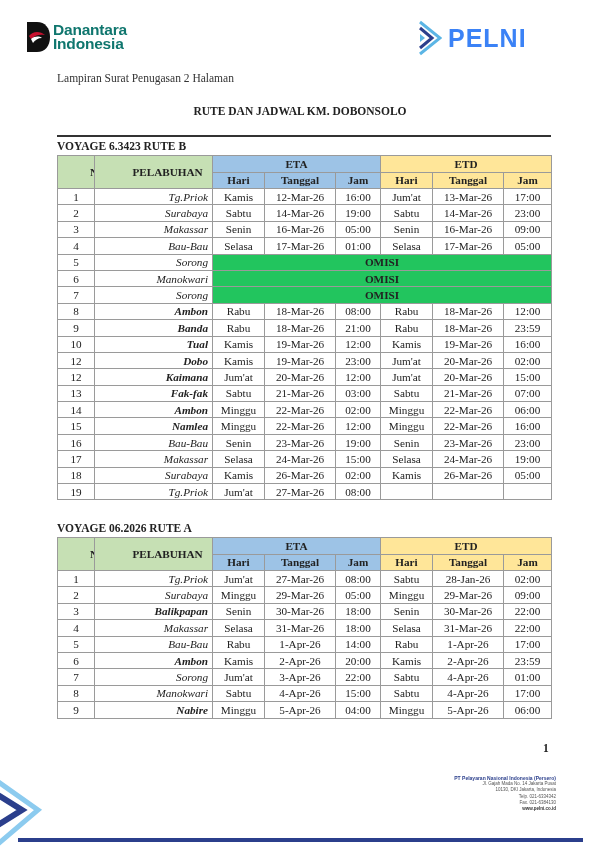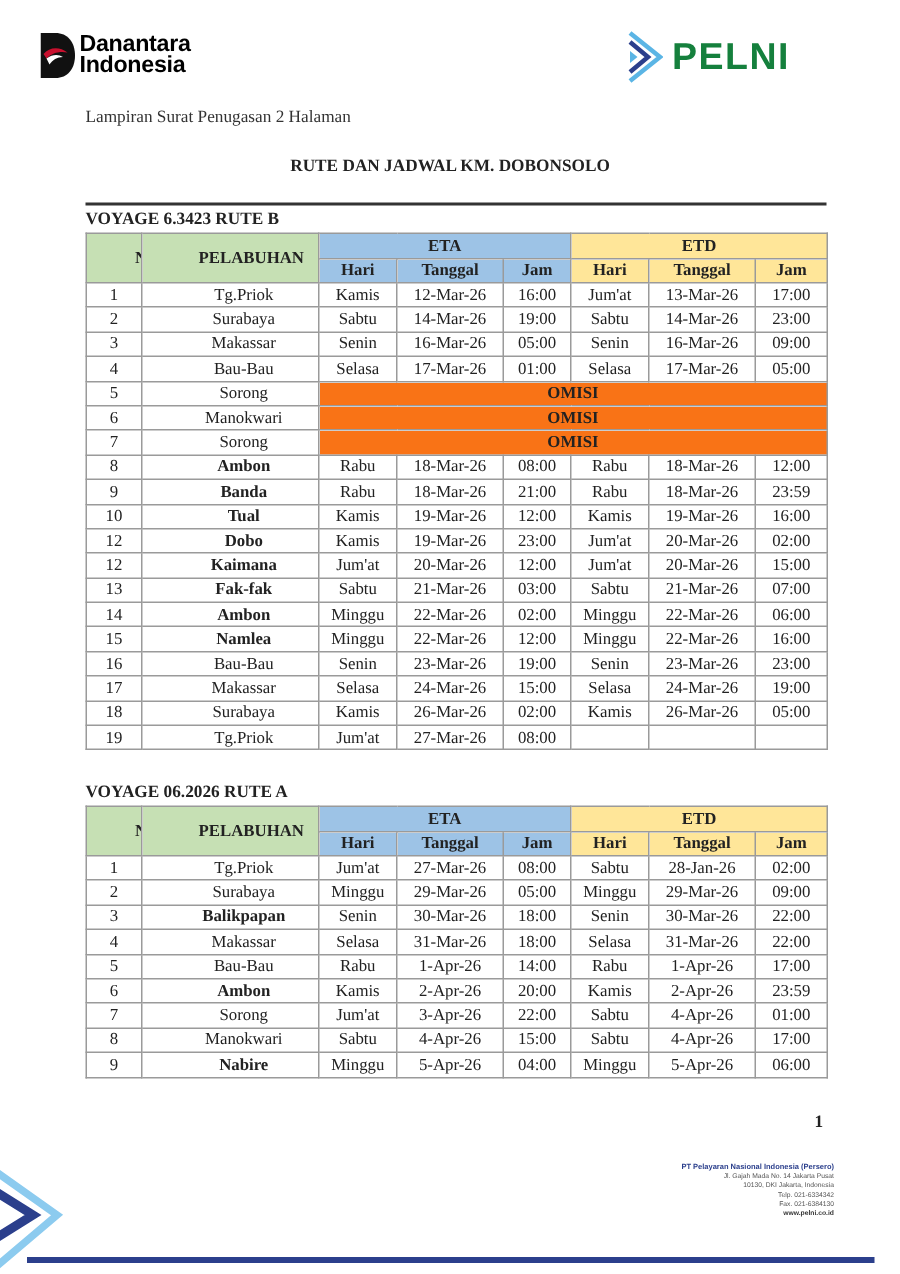--- a/index.html
+++ b/index.html
@@ -1,40 +1,40 @@
 <!DOCTYPE html>
 <html><head>
 <meta charset="utf-8">
 <style>
   * { box-sizing: border-box; margin: 0; padding: 0; }
   html, body { width: 600px; height: 849px; background: #ffffff; overflow: hidden; }
   body { position: relative; font-family: "Liberation Serif", serif; color: #222; }
 
   .logo-danantara { position: absolute; left: 27px; top: 22px; display: flex; align-items: center; gap: 3px; }
   .logo-danantara .mark { width: 23px; height: 30px; position: relative; }
-  .logo-danantara .words { font-family: "Liberation Sans", sans-serif; font-weight: bold; font-size: 15.5px; line-height: 14px; color: #000000; letter-spacing: -0.2px; }
+  .logo-danantara .words { font-family: "Liberation Sans", sans-serif; font-weight: bold; font-size: 15.5px; line-height: 14px; color: #0f766e; letter-spacing: -0.2px; }
 
   .logo-pelni { position: absolute; left: 418px; top: 20px; display: flex; align-items: center; gap: 6px; }
-  .logo-pelni .word { font-family: "Liberation Sans", sans-serif; font-weight: bold; font-size: 25px; color: #15803d; letter-spacing: 1px; }
+  .logo-pelni .word { font-family: "Liberation Sans", sans-serif; font-weight: bold; font-size: 25px; color: #3b82f6; letter-spacing: 1px; }
 
   .lampiran { position: absolute; left: 57px; top: 72px; font-size: 11.5px; color: #333; }
   .doc-title { position: absolute; left: 0; width: 600px; top: 104px; text-align: center; font-weight: bold; font-size: 11.5px; line-height: 14px; color: #222; }
   .rule { position: absolute; left: 57px; width: 494px; top: 135px; height: 2px; background: #333; }
 
   .section-title { position: absolute; left: 57px; font-weight: bold; font-size: 11.5px; color: #222; }
 
   table.sched { position: absolute; left: 57px; width: 494px; border-collapse: collapse; table-layout: fixed; font-size: 11.2px; }
   table.sched td, table.sched th { border: 1px solid #9a9a9a; height: 16.4px; padding: 0 4px; text-align: center; white-space: nowrap; overflow: hidden; }
   table.sched th { font-weight: bold; }
   table.sched .hdr-green { background: #c6e0b4; padding-left: 32px; }
   table.sched .hdr-blue { background: #9dc3e6; }
   table.sched .hdr-yellow { background: #ffe699; }
-  table.sched td.port { text-align: center; padding-left: 22px; }
+  table.sched td.port { text-align: right; padding-left: 22px; font-style: italic; }
   table.sched td.port.bold { font-weight: bold; }
-  table.sched td.omisi { background: #f97316; font-weight: bold; }
+  table.sched td.omisi { background: #22c55e; font-weight: bold; }
   table.sched th.tall { height: 33px; }
 
   .page-number { position: absolute; left: 543px; top: 742px; font-weight: bold; font-size: 11.5px; }
   .footer-company { position: absolute; right: 44px; top: 775px; text-align: right; font-family: "Liberation Sans", sans-serif; font-size: 4.5px; line-height: 6.2px; color: #555; }
   .footer-company .name { font-weight: bold; font-size: 5px; color: #2b3f8c; }
   .footer-company .web { font-weight: bold; color: #333; }
   .footer-bar { position: absolute; left: 18px; top: 838px; width: 565px; height: 4px; background: #2b3f8c; }
   .footer-chevron { position: absolute; left: 0; top: 770px; width: 56px; height: 79px; }
 </style>
 </head>

